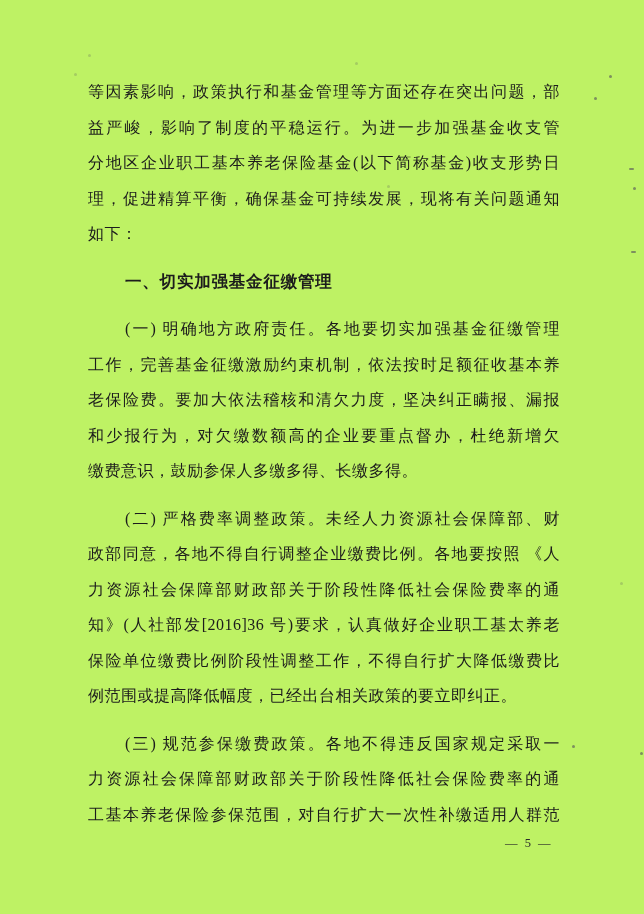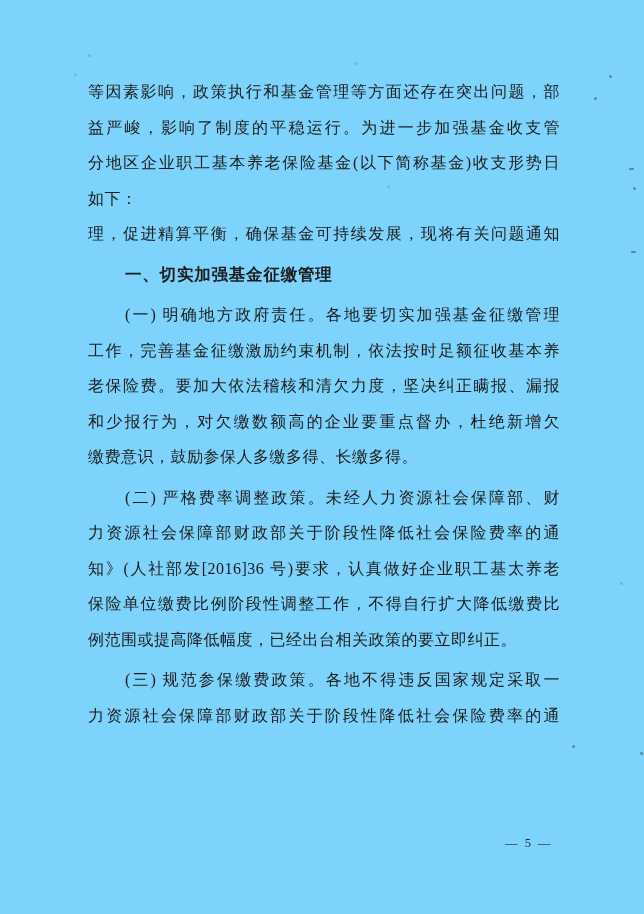--- a/index.html
+++ b/index.html
@@ -4,21 +4,21 @@
 <style>
   html, body {
     margin: 0;
     padding: 0;
     background: #ffffff;
   }
   .page {
     position: relative;
     width: 644px;
     height: 914px;
-    background: #7dd3fc;
+    background: #bef264;
     overflow: hidden;
     font-family: "Liberation Serif", serif;
     color: #1c1c1c;
   }
   .text-block {
     position: absolute;
     left: 88px;
     top: 74px;
     width: 472px;
   }
@@ -31,21 +31,21 @@
   }
   .line.just {
     text-align: justify;
     text-align-last: justify;
     text-justify: inter-character;
   }
   .line.indent {
     text-indent: 37px;
   }
   .line.gap {
-    margin-top: 5px;
+    margin-top: 12px;
   }
   .line.heading {
     font-family: "Liberation Sans", sans-serif;
     font-weight: bold;
     font-size: 16.5px;
     letter-spacing: 0.8px;
   }
   .page-number {
     position: absolute;
     left: 505px;
@@ -76,35 +76,37 @@
 </style>
 </head>
 <body>
 
 <div class="page">
 
   <div class="text-block">
       <div class="line just">等因素影响，政策执行和基金管理等方面还存在突出问题，部</div>
       <div class="line just">益严峻，影响了制度的平稳运行。为进一步加强基金收支管</div>
       <div class="line just">分地区企业职工基本养老保险基金(以下简称基金)收支形势日</div>
+      <div class="line just">理，促进精算平衡，确保基金可持续发展，现将有关问题通知</div>
       <div class="line">如下：</div>
-      <div class="line just">理，促进精算平衡，确保基金可持续发展，现将有关问题通知</div>
       <div class="line heading indent gap">一、切实加强基金征缴管理</div>
       <div class="line indent just gap">(一) 明确地方政府责任。各地要切实加强基金征缴管理</div>
       <div class="line just">工作，完善基金征缴激励约束机制，依法按时足额征收基本养</div>
       <div class="line just">老保险费。要加大依法稽核和清欠力度，坚决纠正瞒报、漏报</div>
       <div class="line just">和少报行为，对欠缴数额高的企业要重点督办，杜绝新增欠</div>
       <div class="line">缴费意识，鼓励参保人多缴多得、长缴多得。</div>
       <div class="line indent just gap">(二) 严格费率调整政策。未经人力资源社会保障部、财</div>
+      <div class="line just">政部同意，各地不得自行调整企业缴费比例。各地要按照 《人</div>
       <div class="line just">力资源社会保障部财政部关于阶段性降低社会保险费率的通</div>
       <div class="line just">知》(人社部发[2016]36 号)要求，认真做好企业职工基太养老</div>
       <div class="line just">保险单位缴费比例阶段性调整工作，不得自行扩大降低缴费比</div>
       <div class="line">例范围或提高降低幅度，已经出台相关政策的要立即纠正。</div>
       <div class="line indent just gap">(三) 规范参保缴费政策。各地不得违反国家规定采取一</div>
       <div class="line just">力资源社会保障部财政部关于阶段性降低社会保险费率的通</div>
+      <div class="line just">工基本养老保险参保范围，对自行扩大一次性补缴适用人群范</div>
     </div>
 
   <div class="page-number">— 5 —</div>
 
   <div class="speck faint" style="left:88px;  top:54px;"></div>
   <div class="speck faint" style="left:74px;  top:73px;"></div>
   <div class="speck faint" style="left:355px; top:62px;"></div>
   <div class="speck" style="left:609px; top:75px;"></div>
   <div class="speck" style="left:594px; top:97px;"></div>
   <div class="speck faint" style="left:387px; top:185px;"></div>

